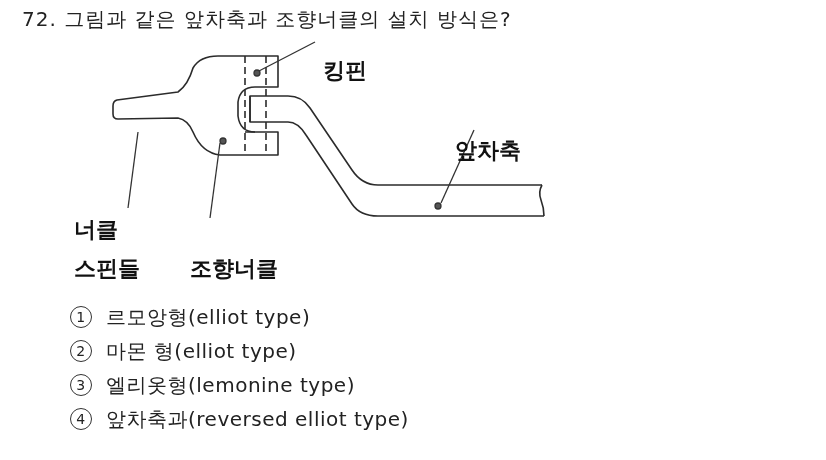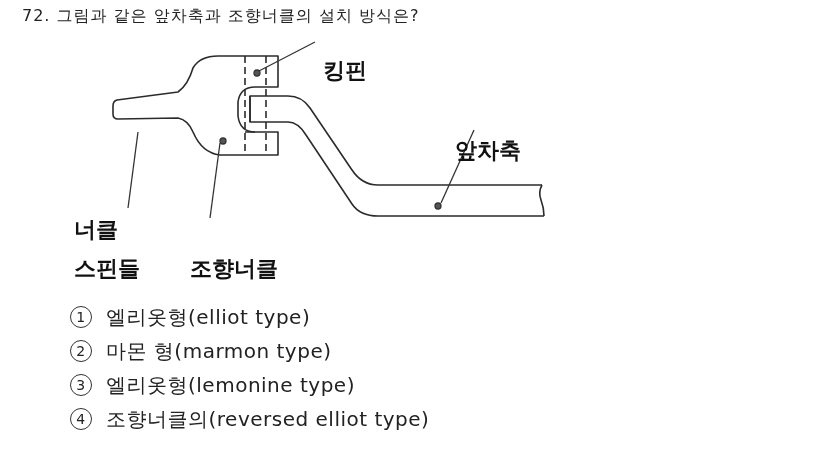--- a/index.html
+++ b/index.html
@@ -1,18 +1,18 @@
 <!DOCTYPE html>
 <html><head>
 <meta charset="utf-8">
 <style>
   html, body { margin:0; padding:0; background:#ffffff; }
   body { width:826px; height:460px; position:relative; overflow:hidden;
          font-family:"DejaVu Sans", "Liberation Sans", sans-serif; color:#222; }
-  .question { position:absolute; left:22px; top:6px; font-size:16px; letter-spacing:1px; white-space:nowrap; }
+  .question { position:absolute; left:22px; top:6px; font-size:20px; letter-spacing:1px; white-space:nowrap; }
   .diagram { position:absolute; left:60px; top:40px; }
   .lbl { font-family:"DejaVu Sans", sans-serif; font-weight:bold; fill:#111; font-size:22px; }
   .options { position:absolute; left:70px; top:300px; }
   .option { height:34px; font-size:20px; white-space:nowrap; letter-spacing:0.5px; display:flex; align-items:center; }
   .num { display:inline-block; width:20px; height:20px; border:1.2px solid #333; border-radius:50%;
          font-size:14px; text-align:center; line-height:20px; margin-right:14px; }
 </style>
 </head>
 <body>
 
@@ -68,27 +68,27 @@
   <text class="lbl" x="263" y="38">킹핀</text>
   <text class="lbl" x="395" y="118">앞차축</text>
   <text class="lbl" x="14" y="197">너클</text>
   <text class="lbl" x="14" y="236">스핀들</text>
   <text class="lbl" x="130" y="236">조향너클</text>
 </svg>
 
 <div class="options">
   <div class="option">
     <span class="num">1</span>
-    <span>엘리옷형(elliot type)</span>
+    <span>르모앙형(elliot type)</span>
   </div>
   <div class="option">
     <span class="num">2</span>
-    <span>마몬 형(marmon type)</span>
+    <span>마몬 형(elliot type)</span>
   </div>
   <div class="option">
     <span class="num">3</span>
     <span>엘리옷형(lemonine type)</span>
   </div>
   <div class="option">
     <span class="num">4</span>
-    <span>조향너클의(reversed elliot type)</span>
+    <span>앞차축과(reversed elliot type)</span>
   </div>
 </div>
 
 </body></html>

